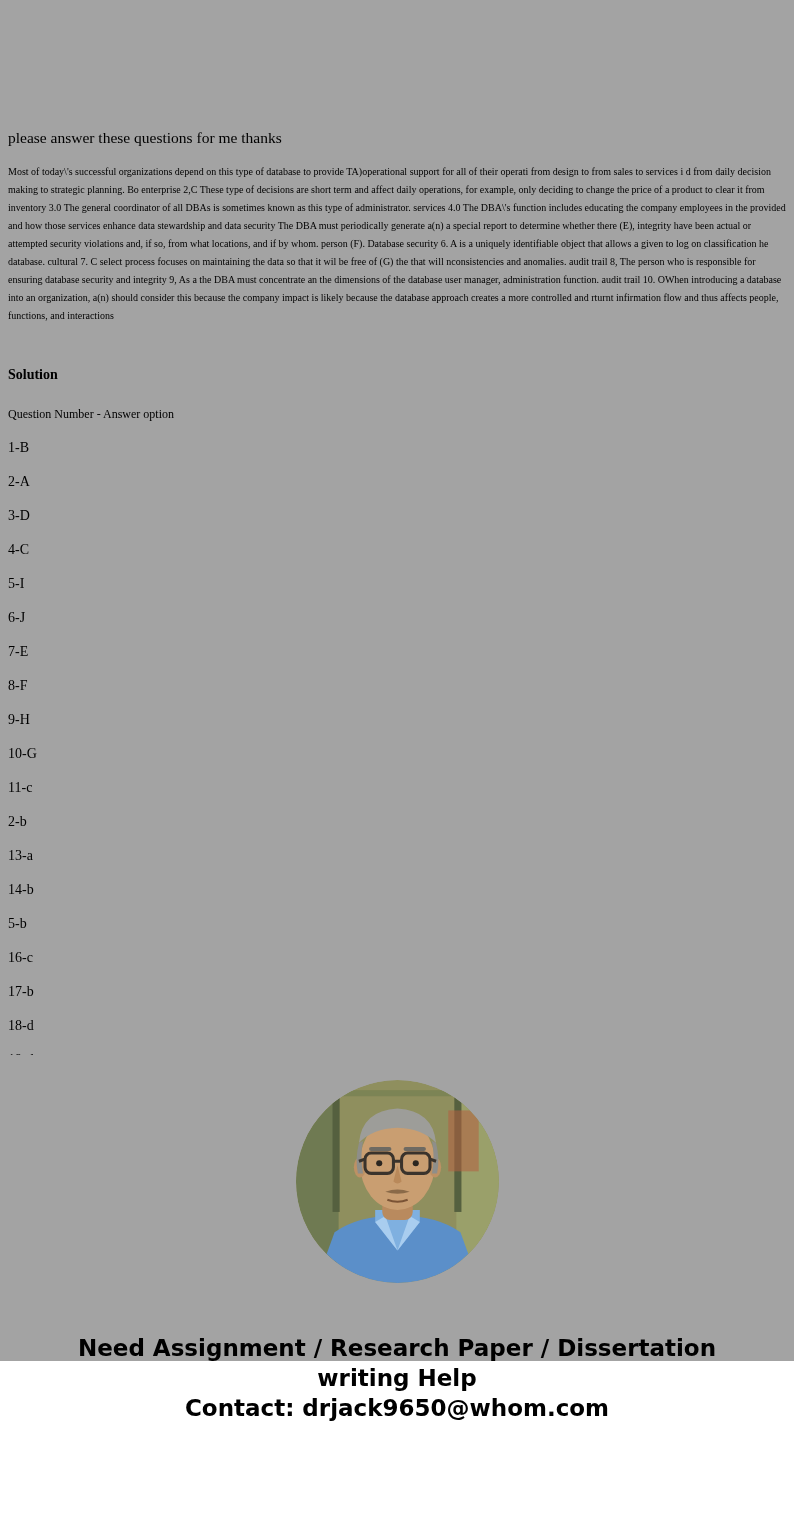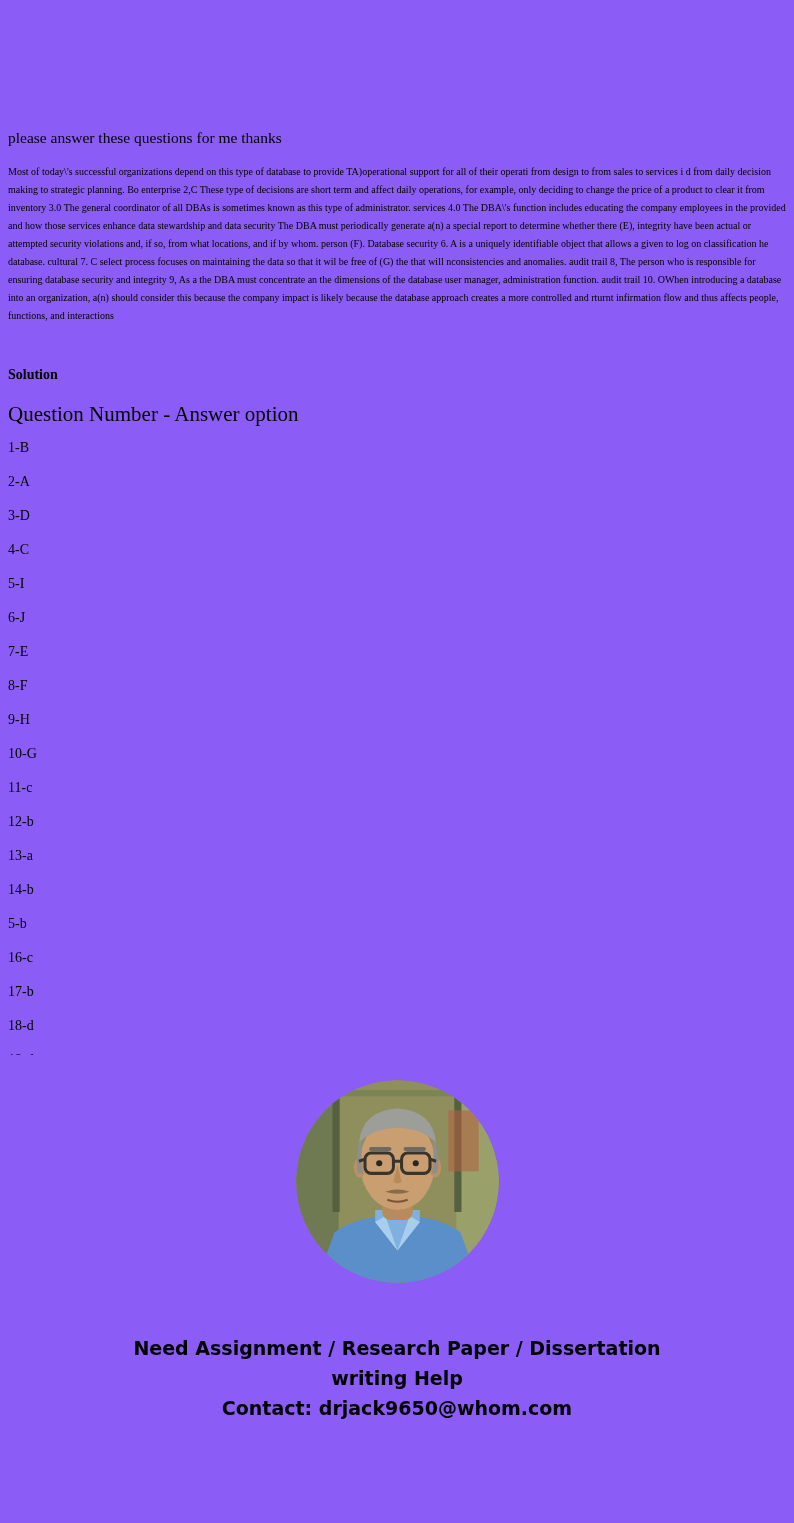--- a/index.html
+++ b/index.html
@@ -10,22 +10,22 @@
   body {
     width: 794px;
     height: 1523px;
     overflow: hidden;
     font-family: "Liberation Serif", serif;
     color: #000000;
   }
   .page {
     position: relative;
     width: 794px;
-    height: 1523px;
-    background: #8b5cf6;
+    height: 1361px;
+    background: #a3a3a3;
   }
   .doc {
     padding: 0 8px;
   }
   .intro-line {
     margin: 0;
     padding-top: 129px;
     font-size: 15.5px;
     line-height: 18px;
   }
@@ -39,21 +39,21 @@
   .solution-heading {
     margin: 0;
     padding-top: 40px;
     font-size: 14px;
     font-weight: bold;
     line-height: 20px;
   }
   .answers-subheading {
     margin: 0;
     padding-top: 20px;
-    font-size: 21px;
+    font-size: 12px;
     line-height: 18px;
   }
   .answers-clip {
     height: 632px;
     overflow: hidden;
   }
   .answer-item {
     margin: 16px 0;
     font-size: 14px;
     line-height: 18px;
@@ -68,21 +68,21 @@
     height: 203px;
     border-radius: 50%;
     overflow: hidden;
     display: block;
   }
   .footer {
     margin-top: 50px;
     text-align: center;
     font-family: "DejaVu Sans", sans-serif;
     font-weight: bold;
-    font-size: 19px;
+    font-size: 23px;
     line-height: 30px;
     color: #000000;
   }
   .footer div {
     white-space: nowrap;
   }
 </style>
 </head>
 <body>
 
@@ -102,21 +102,21 @@
       <p class="answer-item">2-A</p>
       <p class="answer-item">3-D</p>
       <p class="answer-item">4-C</p>
       <p class="answer-item">5-I</p>
       <p class="answer-item">6-J</p>
       <p class="answer-item">7-E</p>
       <p class="answer-item">8-F</p>
       <p class="answer-item">9-H</p>
       <p class="answer-item">10-G</p>
       <p class="answer-item">11-c</p>
-      <p class="answer-item">12-b</p>
+      <p class="answer-item">2-b</p>
       <p class="answer-item">13-a</p>
       <p class="answer-item">14-b</p>
       <p class="answer-item">5-b</p>
       <p class="answer-item">16-c</p>
       <p class="answer-item">17-b</p>
       <p class="answer-item">18-d</p>
       <p class="answer-item">19-d</p>
     </div>
 
     <div class="avatar-wrap">

